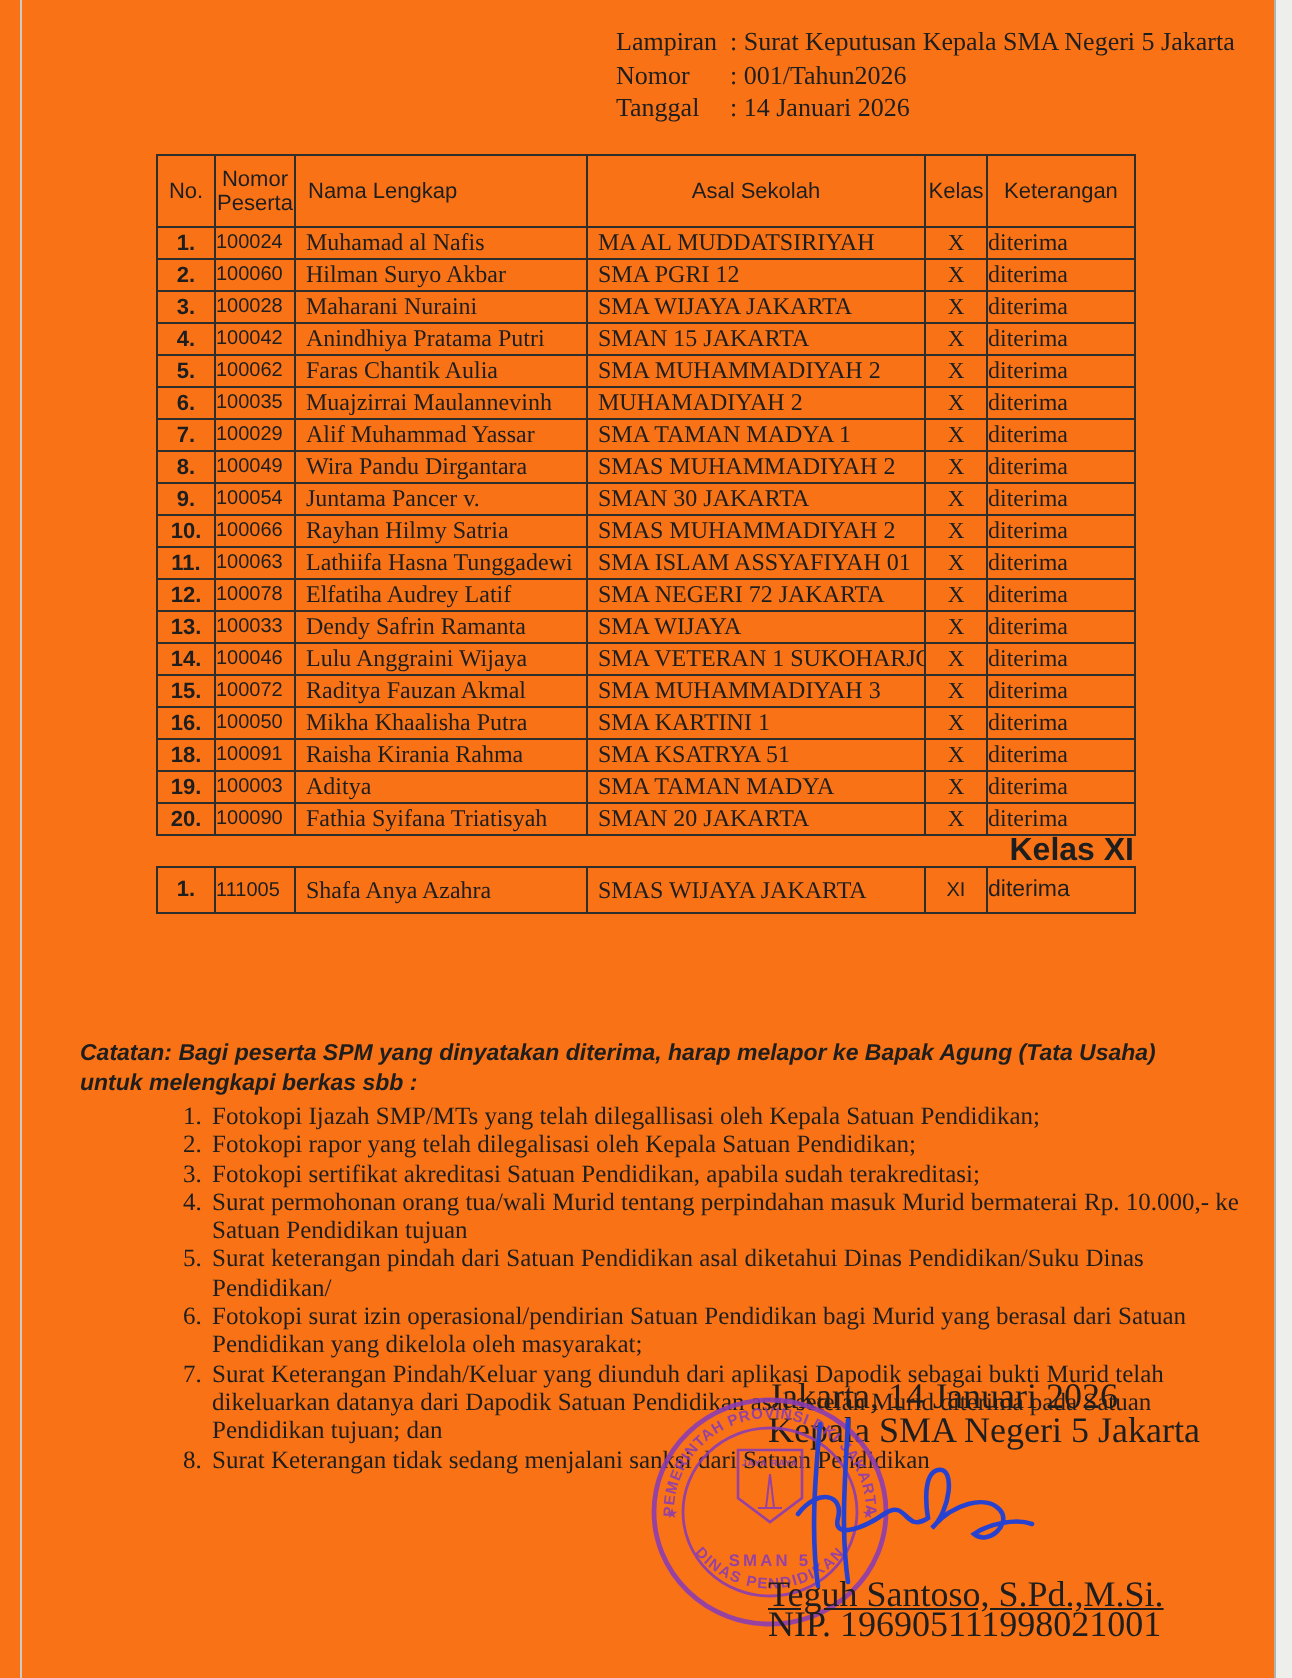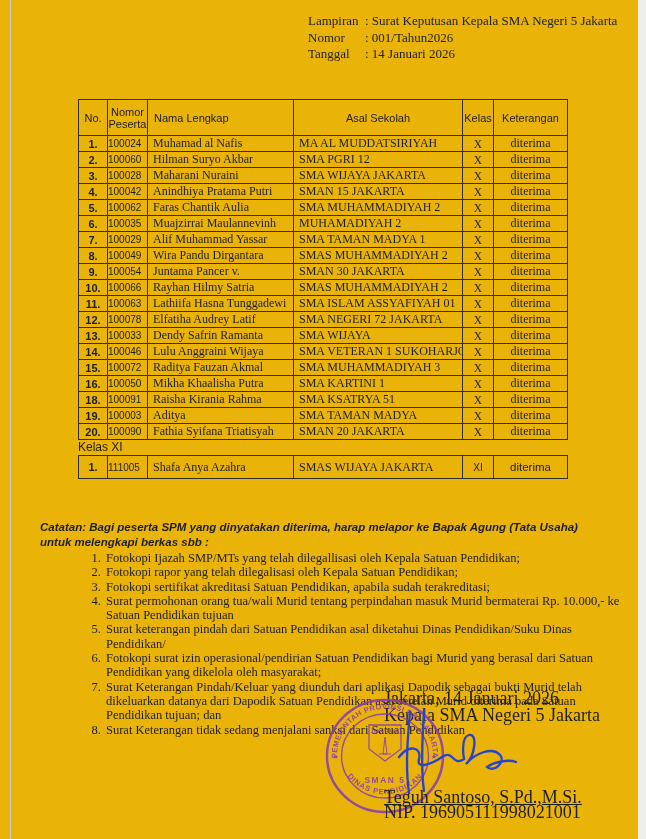--- a/index.html
+++ b/index.html
@@ -1,46 +1,46 @@
 <!DOCTYPE html>
 <html><head>
 <meta charset="utf-8">
 <style>
   html,body{margin:0;padding:0;}
   body{
     width:646px;height:839px;position:relative;overflow:hidden;
     background:#ffffff;font-family:"Liberation Serif",serif;color:#1e1e1e;
   }
-  .page{position:absolute;inset:0;background:#eab308;padding-left:42px;}
+  .page{position:absolute;inset:0;background:#f97316;padding-left:42px;}
   .edge-left{position:absolute;left:10px;top:0;width:1px;height:839px;background:#cbcbc7;}
   .edge-right-strip{position:absolute;left:638px;top:0;width:8px;height:839px;background:#eeeeea;}
   .edge-right-line{position:absolute;left:637px;top:0;width:1px;height:839px;background:#b3b3ae;}
 
   
   .letterhead{position:absolute;left:308px;top:13px;font-size:13px;line-height:16.5px;}
   .lh-row{display:flex;}
   .lh-label{width:57px;}
 
   
-  .table-wrap{position:absolute;left:78px;top:99px;width:489px;}
+  .table-wrap{position:absolute;left:78px;top:77px;width:489px;}
   table{border-collapse:collapse;table-layout:fixed;width:489px;}
   th,td{border:1px solid #2e2e2c;overflow:hidden;white-space:nowrap;padding:0;}
   th{font-family:"Liberation Sans",sans-serif;font-size:11px;font-weight:400;height:35px;line-height:12px;text-align:center;vertical-align:middle;}
   th.h-nama{text-align:left;padding-left:6px;}
   col.c-no{width:29px;}col.c-nomer{width:40px;}col.c-nama{width:146px;}
   col.c-sekolah{width:169px;}col.c-kelas{width:31px;}col.c-ket{width:74px;}
   td{height:15px;vertical-align:middle;}
   td.no{font-family:"Liberation Sans",sans-serif;font-size:11px;font-weight:700;text-align:center;}
   td.nomer{font-family:"Liberation Sans",sans-serif;font-size:10px;text-align:left;}
   td.nama{font-size:12px;padding-left:5px;}
   td.sekolah{font-size:12px;padding-left:5px;}
   td.kelas{font-size:11.5px;text-align:center;}
-  td.ket{font-size:12px;text-align:center;}
-  .kelas-banner{height:15px;line-height:15px;text-align:left;
-    font-family:"Liberation Sans",sans-serif;font-size:12px;font-weight:400;}
+  td.ket{font-size:12px;text-align:left;}
+  .kelas-banner{height:15px;line-height:15px;text-align:right;
+    font-family:"Liberation Sans",sans-serif;font-size:16px;font-weight:700;}
   table.xi td{height:22px;}
   table.xi td.kelas{font-family:"Liberation Sans",sans-serif;font-size:10px;}
   table.xi td.ket{font-family:"Liberation Sans",sans-serif;font-size:11.5px;}
 
   
   .notes{position:absolute;left:40px;top:520px;width:582px;}
   .notes-intro{font-family:"Liberation Sans",sans-serif;font-style:italic;font-weight:700;
     font-size:11.5px;line-height:14.5px;width:552px;}
   ol.notes-list{margin:2px 0 0 0;padding-left:23px;font-size:12.5px;line-height:14.3px;}
   ol.notes-list li{padding-left:2px;margin-left:41px;}

